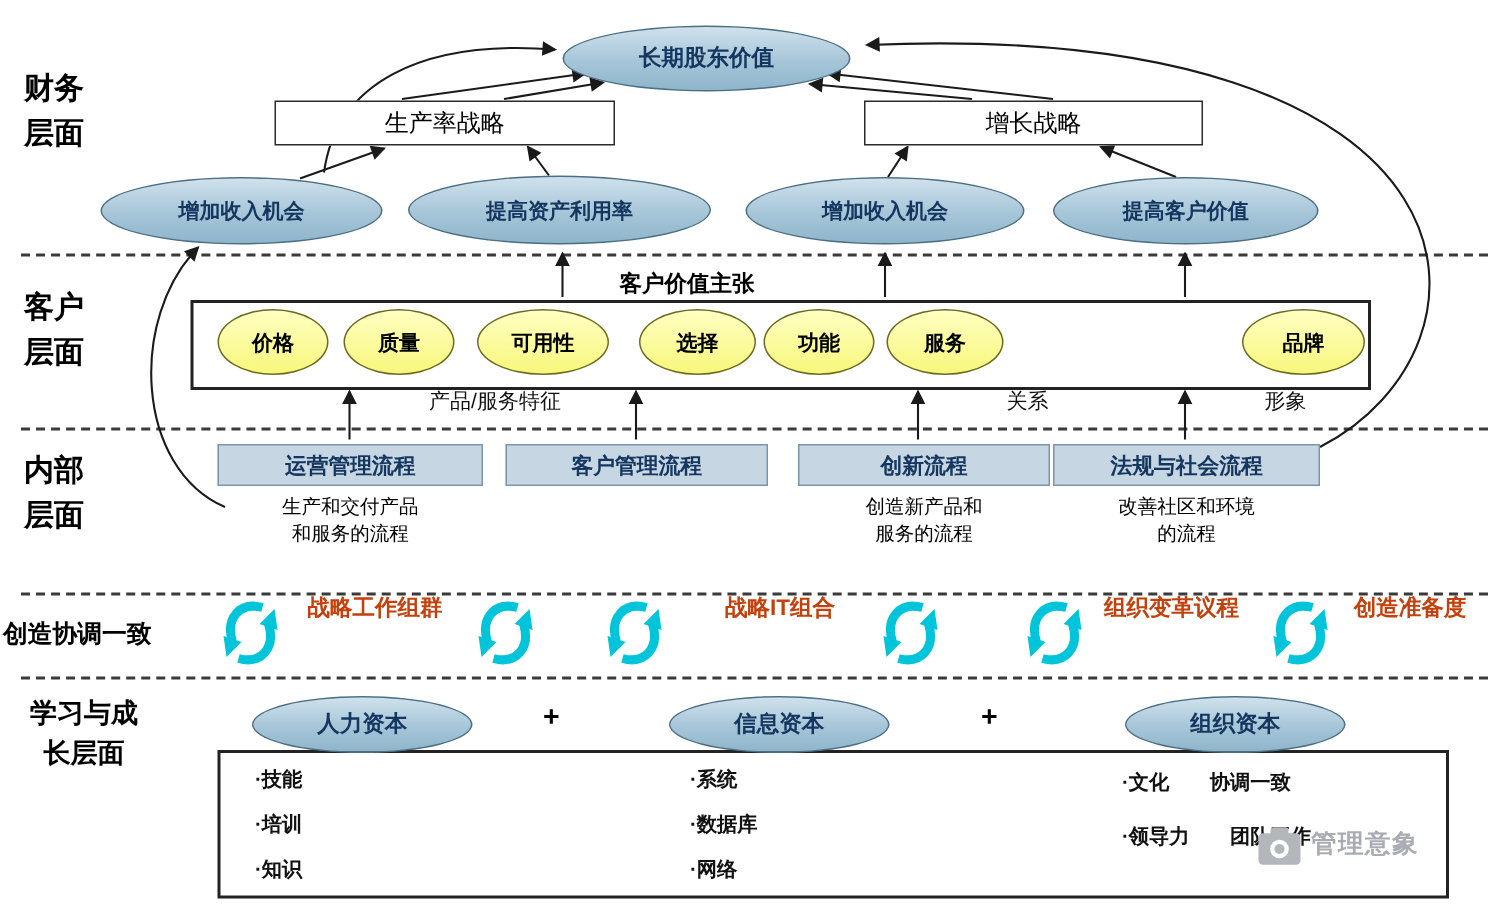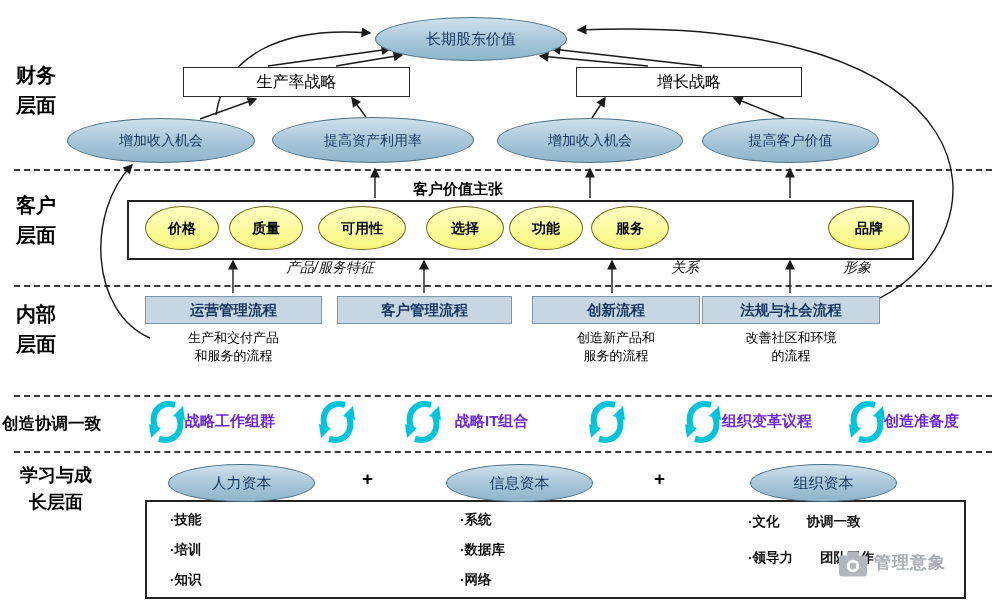--- a/index.html
+++ b/index.html
@@ -6,35 +6,35 @@
   .canvas{
     position:relative;width:1000px;height:604px;background:#fff;overflow:hidden;
     font-family:"Liberation Sans","DejaVu Sans",sans-serif;color:#111;
   }
   .pre{white-space:pre-line;}
   .dash{position:absolute;left:14px;width:978px;border-top:2px dashed #3a3a3a;z-index:1;}
   .side{position:absolute;font-weight:bold;font-size:20px;line-height:1.5;color:#000;z-index:4;}
   .el{position:absolute;border-radius:50%;display:flex;align-items:center;justify-content:center;
       text-align:center;z-index:4;line-height:1.15;}
   .el.blue{background:linear-gradient(180deg,#cfe1ec 0%,#a6c5d8 55%,#8fb5cb 100%);
-      border:1px solid #4a6e82;color:#14365f;font-weight:normal;font-size:14px;}
+      border:1px solid #4a6e82;color:#14365f;font-weight:bold;font-size:14px;}
   .el.goal{font-size:15px;}
   .el.yellow{background:linear-gradient(180deg,#ffffc2 0%,#f7f77c 100%);
       border:1px solid #6b6b1f;color:#000;font-weight:bold;font-size:14px;}
   .el.capital{font-size:15px;}
   .sbox{position:absolute;background:#fff;border:1px solid #2a2a2a;display:flex;align-items:center;
       justify-content:center;color:#000000;font-weight:normal;font-size:16px;z-index:4;}
   .bigrect{position:absolute;background:#fff;border:2px solid #222;z-index:2;}
   .ctitle{position:absolute;text-align:center;font-weight:bold;font-size:15px;color:#000;z-index:4;}
-  .caption{position:absolute;font-size:14px;color:#111;text-align:center;z-index:4;font-style:italic;}
+  .caption{position:absolute;font-size:14px;color:#111;text-align:center;z-index:4;}
   .proc{position:absolute;top:296px;z-index:4;}
   .proc-h{height:26px;background:#c6d7e3;border:1px solid #7d95a8;display:flex;align-items:center;
       justify-content:center;font-weight:bold;font-size:14.5px;color:#14365f;}
   .proc-b{margin-top:5px;text-align:center;font-weight:normal;font-size:13px;line-height:1.35;color:#000;}
-  .alabel{position:absolute;top:412px;font-weight:bold;font-size:15px;color:#6d28d9;z-index:4;}
+  .alabel{position:absolute;top:396px;text-align:center;font-weight:bold;font-size:15px;color:#c2410c;z-index:4;}
   .swoosh{position:absolute;top:400px;width:38px;height:44px;z-index:4;}
   .plus{position:absolute;font-size:19px;font-weight:bold;color:#000;z-index:4;}
   .bullet{position:absolute;font-size:13.5px;font-weight:600;color:#111;z-index:4;}
   .watermark{position:absolute;display:flex;align-items:flex-start;gap:6px;z-index:10;}
   .watermark .wm-text{font-size:17px;font-weight:bold;color:#a9adb3;letter-spacing:1px;}
   svg.arrows{position:absolute;left:0;top:0;z-index:3;pointer-events:none;}
 </style>
 </head>
 <body>
 
@@ -66,21 +66,21 @@
       <path d="M233 293 L233 261" marker-end="url(#ah)"></path>
       <path d="M424 293 L424 261" marker-end="url(#ah)"></path>
       <path d="M612 293 L612 261" marker-end="url(#ah)"></path>
       <path d="M790 293 L790 261" marker-end="url(#ah)"></path>
       <path d="M216 115 C 224 56, 280 26, 370 33" marker-end="url(#ah)"></path>
       <path d="M150 338 C 90 312, 86 212, 132 165" marker-end="url(#ah)"></path>
       <path d="M880 298 C 1008 232, 1002 12, 578 30" marker-end="url(#ah)"></path>
     </g>
   </svg>
 
-  <div class="side pre" style="left:16px;top:60px">财务
+  <div class="side pre" style="left:16px;top:44px">财务
 层面</div>
   <div class="side pre" style="left:16px;top:190px">客户
 层面</div>
   <div class="side pre" style="left:16px;top:299px">内部
 层面</div>
   <div class="side" style="left:2px;top:411px;font-size:16.5px;width:102px">创造协调一致</div>
   <div class="side pre" style="left:6px;top:462px;font-size:18px;width:100px;text-align:center">学习与成
 长层面</div>
 
   <div class="el blue goal" style="left:375px;top:17px;width:190px;height:42px">长期股东价值</div>

